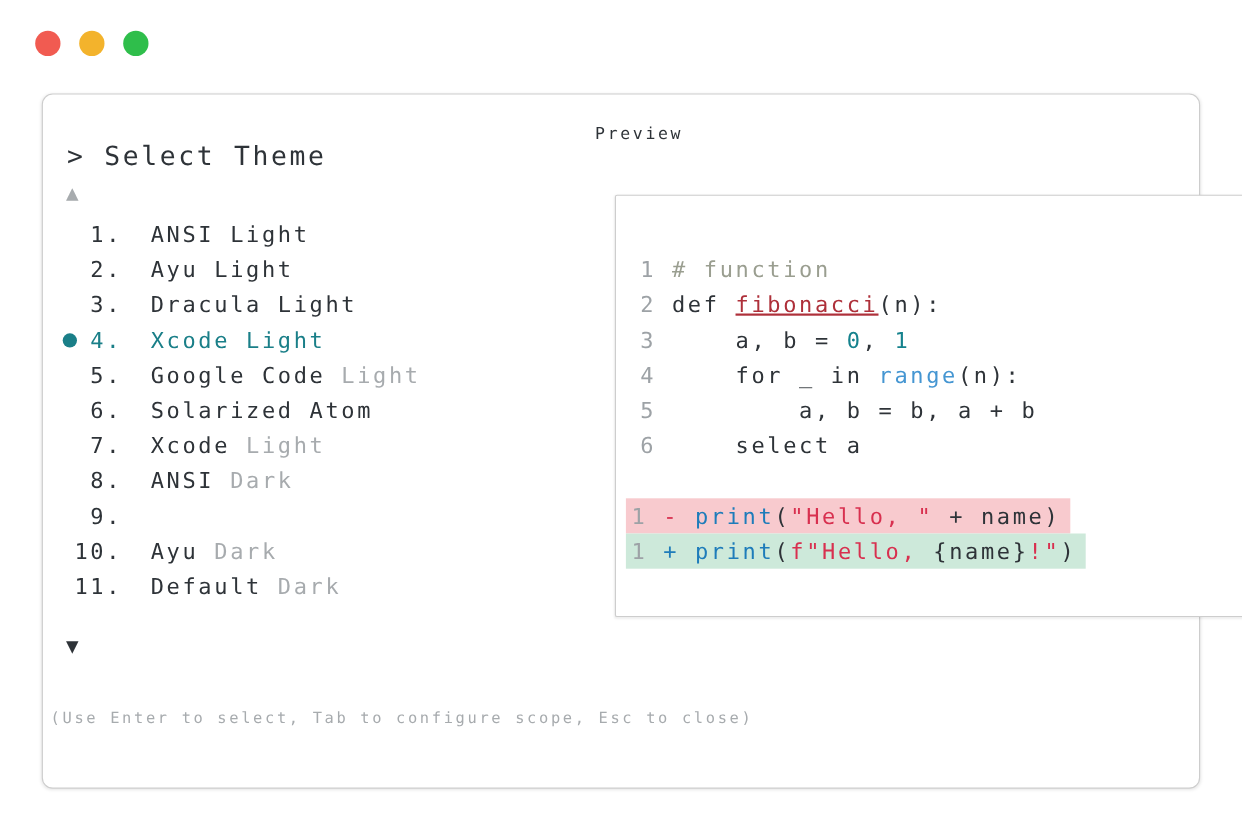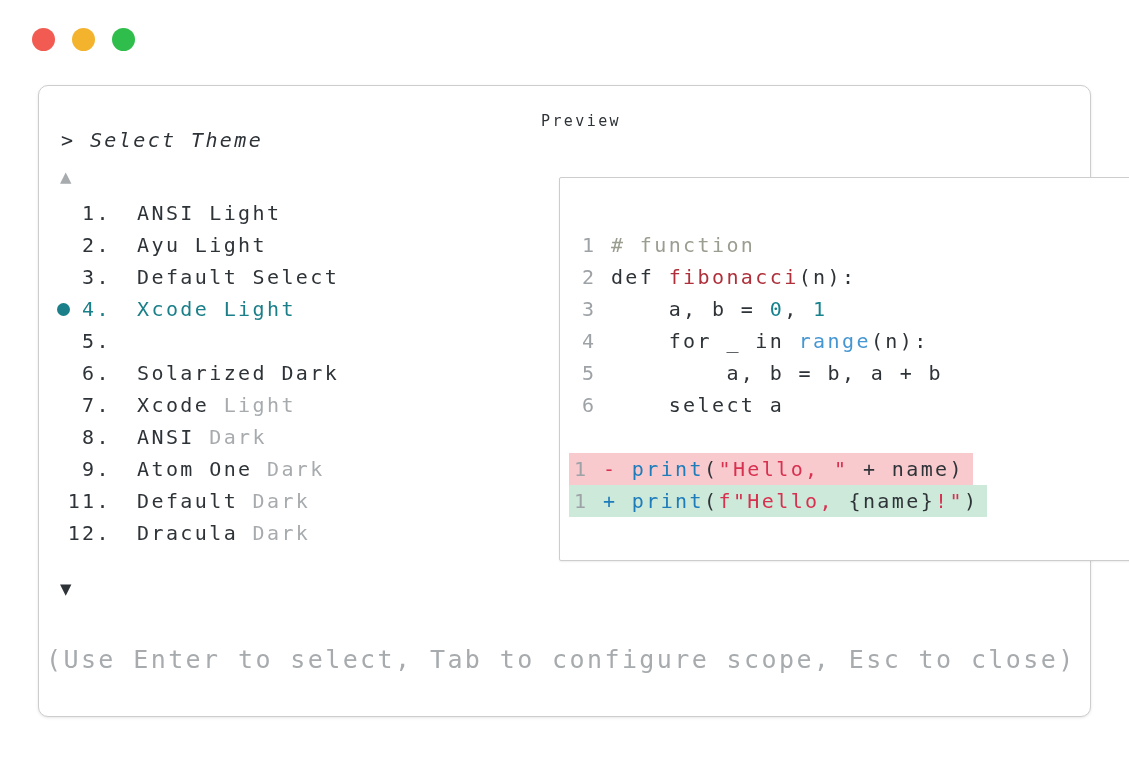--- a/index.html
+++ b/index.html
@@ -8,22 +8,22 @@
 
   
   .traffic { position:absolute; left:32px; top:28px; display:flex; gap:17px; }
   .light { width:23px; height:23px; border-radius:50%; display:inline-block; }
 
   
   .dialog { position:absolute; left:38px; top:85px; width:1053px; height:632px;
             background:#ffffff; border:1.5px solid var(--border);
             border-radius:10px; box-shadow:0 1px 3px rgba(0,0,0,0.10); }
 
-  .hdr-title { position:absolute; left:22px; top:42px; font-size:20px;
-               letter-spacing:2.4px; color:var(--text); white-space:pre;font-style:italic; }
+  .hdr-title { position:absolute; left:22px; top:42px; font-size:24px;
+               letter-spacing:2.4px; color:var(--text); white-space:pre; }
   .hdr-preview { position:absolute; left:502px; top:26px; font-size:15px;
                  letter-spacing:2.4px; color:var(--text); white-space:pre; }
 
   .scroll-ind { position:absolute; left:21px; font-size:19px; line-height:20px; }
   .scroll-up   { top:80px;  color:var(--muted); }
   .scroll-down { top:492px; color:var(--text); }
 
   
   .tlist { position:absolute; left:20px; top:111px; width:460px; }
   .trow { position:relative; display:flex; align-items:center; height:32px;
@@ -38,60 +38,60 @@
 
   
   .pbox { position:absolute; left:520px; top:91px; width:578px; height:384px;
           background:#ffffff; border:1.5px solid var(--border); border-radius:2px;
           box-shadow:0 1px 2px rgba(0,0,0,0.07); overflow:hidden; }
   .code { padding:51px 0 0 22px; font-size:20px; letter-spacing:2.4px; }
   .code-line { height:32px; line-height:32px; white-space:pre; }
   .ln { color:var(--line-number); }
   .tok-plain, .tok-keyword { color:var(--text); }
   .tok-comment { color:var(--comment); }
-  .tok-function_name { color:var(--function-name); }
+  .tok-function_name { color:var(--function-name);text-decoration:underline; }
   .tok-number { color:var(--number); }
   .tok-function_call { color:var(--function-call); }
   .tok-builtin { color:var(--builtin);text-align:right; }
   .tok-string { color:var(--string); }
   .diff-bg { display:inline-block; height:32px; line-height:32px;
              margin-left:-13px; padding-left:5px; padding-right:9px; }
   .diff-bg.removed { background:var(--removed-bg); }
   .diff-bg.added   { background:var(--added-bg); }
 
-  .hint { position:absolute; left:7px; top:559px; font-size:25px;
+  .hint { position:absolute; left:7px; top:559px; font-size:14px;
           letter-spacing:2.4px; color:var(--muted); white-space:pre; }
 </style>
 </head>
 <body>
 
 <div class="traffic">
   <span class="light" style="background: rgb(241, 91, 81);"></span>
   <span class="light" style="background: rgb(243, 179, 44);"></span>
   <span class="light" style="background: rgb(47, 190, 75);"></span>
 </div>
 
 <div class="dialog">
   <div class="hdr-title">&gt; Select Theme</div>
   <div class="hdr-preview">Preview</div>
 
   <div class="scroll-ind scroll-up">▲</div>
 
   <div class="tlist" id="theme-list">
       <div class="trow"><span class="num">1.</span><span class="lbl"><span class="tname">ANSI Light</span></span></div>
       <div class="trow"><span class="num">2.</span><span class="lbl"><span class="tname">Ayu Light</span></span></div>
-      <div class="trow"><span class="num">3.</span><span class="lbl"><span class="tname">Default Select</span></span></div>
+      <div class="trow"><span class="num">3.</span><span class="lbl"><span class="tname">Dracula Light</span></span></div>
       <div class="trow selected"><span class="dot"></span><span class="num">4.</span><span class="lbl"><span class="tname">Xcode Light</span></span></div>
-      <div class="trow"><span class="num">5.</span></div>
-      <div class="trow"><span class="num">6.</span><span class="lbl"><span class="tname">Solarized Dark</span></span></div>
+      <div class="trow"><span class="num">5.</span><span class="lbl"><span class="tname">Google Code</span><span class="tmuted"> Light</span></span></div>
+      <div class="trow"><span class="num">6.</span><span class="lbl"><span class="tname">Solarized Atom</span></span></div>
       <div class="trow"><span class="num">7.</span><span class="lbl"><span class="tname">Xcode</span><span class="tmuted"> Light</span></span></div>
       <div class="trow"><span class="num">8.</span><span class="lbl"><span class="tname">ANSI</span><span class="tmuted"> Dark</span></span></div>
-      <div class="trow"><span class="num">9.</span><span class="lbl"><span class="tname">Atom One</span><span class="tmuted"> Dark</span></span></div>
+      <div class="trow"><span class="num">9.</span></div>
+      <div class="trow"><span class="num">10.</span><span class="lbl"><span class="tname">Ayu</span><span class="tmuted"> Dark</span></span></div>
       <div class="trow"><span class="num">11.</span><span class="lbl"><span class="tname">Default</span><span class="tmuted"> Dark</span></span></div>
-      <div class="trow"><span class="num">12.</span><span class="lbl"><span class="tname">Dracula</span><span class="tmuted"> Dark</span></span></div>
     </div>
 
   <div class="scroll-ind scroll-down">▼</div>
 
   <div class="pbox">
     <div class="code" id="code-area">
         <div class="code-line"><span class="ln">1 </span><span class="tok-comment"># function</span></div>
         <div class="code-line"><span class="ln">2 </span><span class="tok-keyword">def </span><span class="tok-function_name">fibonacci</span><span class="tok-plain">(n):</span></div>
         <div class="code-line"><span class="ln">3 </span><span class="tok-plain">    a, b = </span><span class="tok-number">0</span><span class="tok-plain">, </span><span class="tok-number">1</span></div>
         <div class="code-line"><span class="ln">4 </span><span class="tok-plain">    </span><span class="tok-keyword">for</span><span class="tok-plain"> _ </span><span class="tok-keyword">in</span><span class="tok-plain"> </span><span class="tok-builtin">range</span><span class="tok-plain">(n):</span></div>

